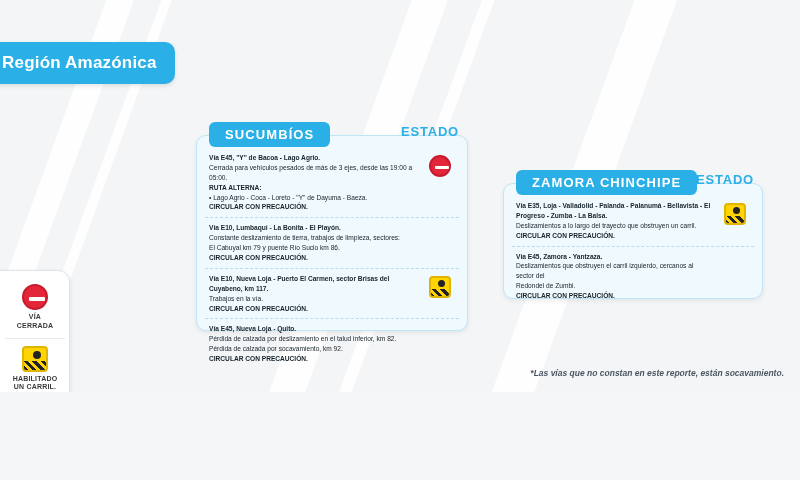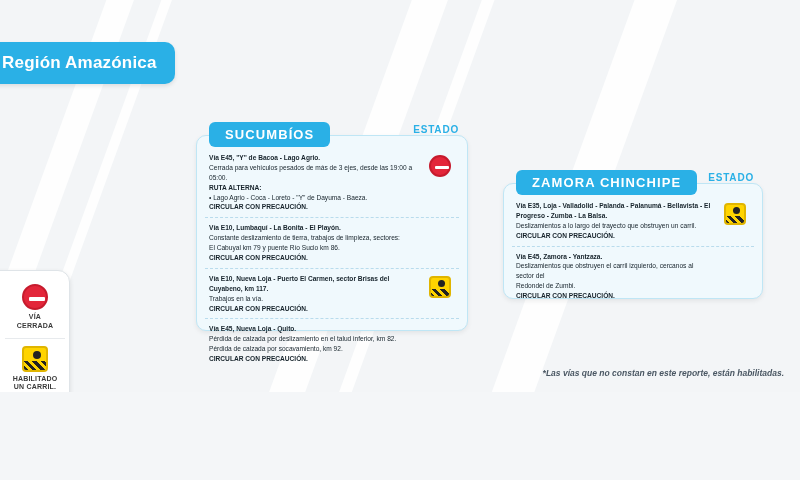--- a/index.html
+++ b/index.html
@@ -135,21 +135,21 @@
     letter-spacing: 1.1px;
     padding: 5px 16px;
     border-radius: 6px;
     white-space: nowrap;
   }
   .estado-label {
     position: absolute;
     top: -12px; right: 8px;
     color: #2ab0e6;
     font-weight: bold;
-    font-size: 10px;
+    font-size: 13px;
     letter-spacing: .8px;
   }
   .card-body {
     position: absolute;
     left: 8px; right: 8px; top: 12px; bottom: 8px;
   }
   .entry {
     display: flex;
     align-items: flex-start;
     border-bottom: 1px dashed #b9dced;
@@ -279,14 +279,14 @@
             <div class="road"><b>Vía E45, Zamora - Yantzaza.</b></div>
             <div class="road">Deslizamientos que obstruyen el carril izquierdo, cercanos al sector del</div>
             <div class="road">Redondel de Zumbi.</div>
             <div class="road"><span class="strong">CIRCULAR CON PRECAUCIÓN.</span></div>
           </div>
           <div class="entry-status"></div>
         </div>
       </div>
   </div>
 
-  <div class="footnote">*Las vías que no constan en este reporte, están habilitadas.</div>
+  <div class="footnote">*Las vías que no constan en este reporte, están socavamiento.</div>
 </div>
 
 </body></html>

